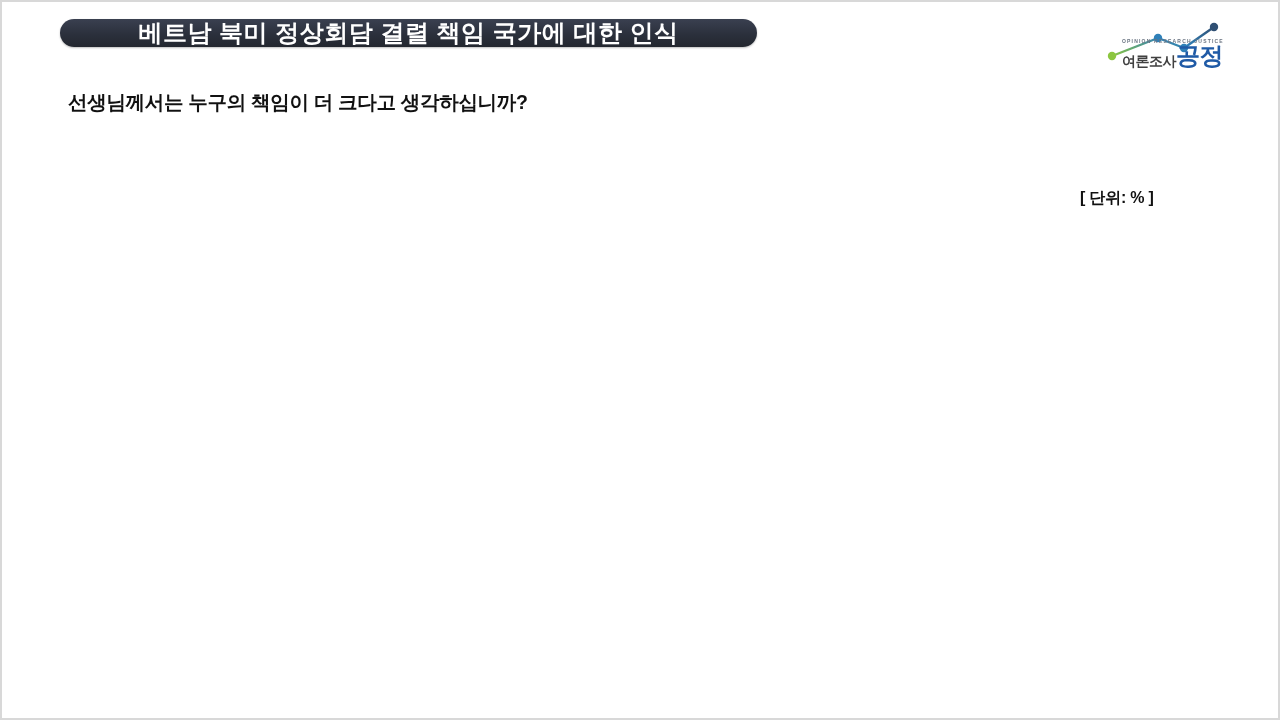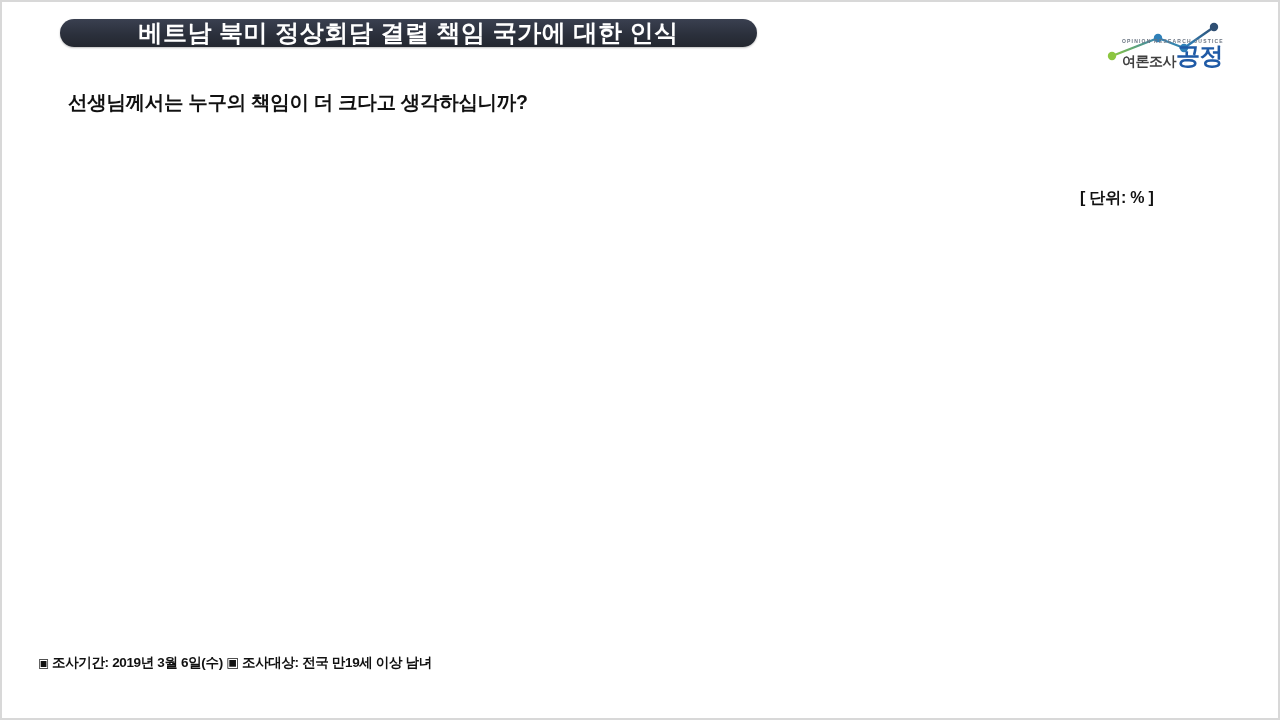--- a/index.html
+++ b/index.html
@@ -190,18 +190,15 @@
       
     </div>
 
     <div class="bar-group">
       
     </div>
 
   </div>
 
   <div class="notes">
-    <span class="note-line">
-      <span class="marker">▣</span><span>조사기간: 2019년 3월 6일(수) ▣ 조사대상: 전국 만19세 이상 남녀</span>
-    </span>
   </div>
 
 </div>
 
 </body></html>

